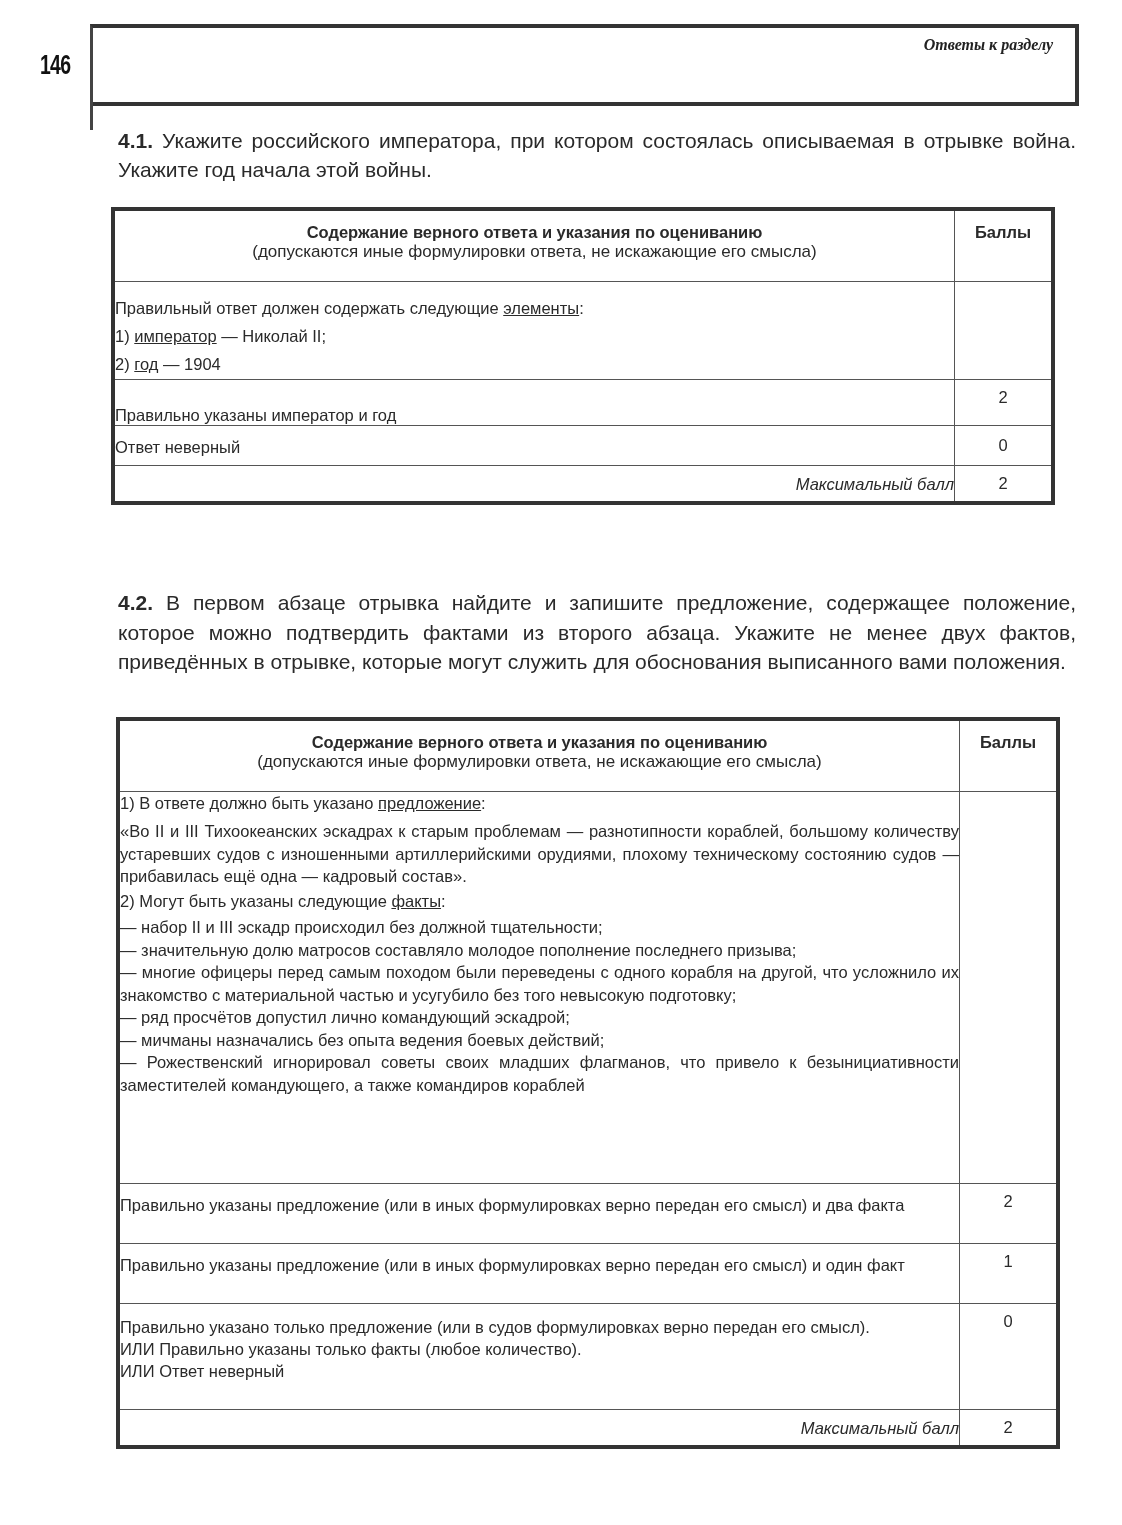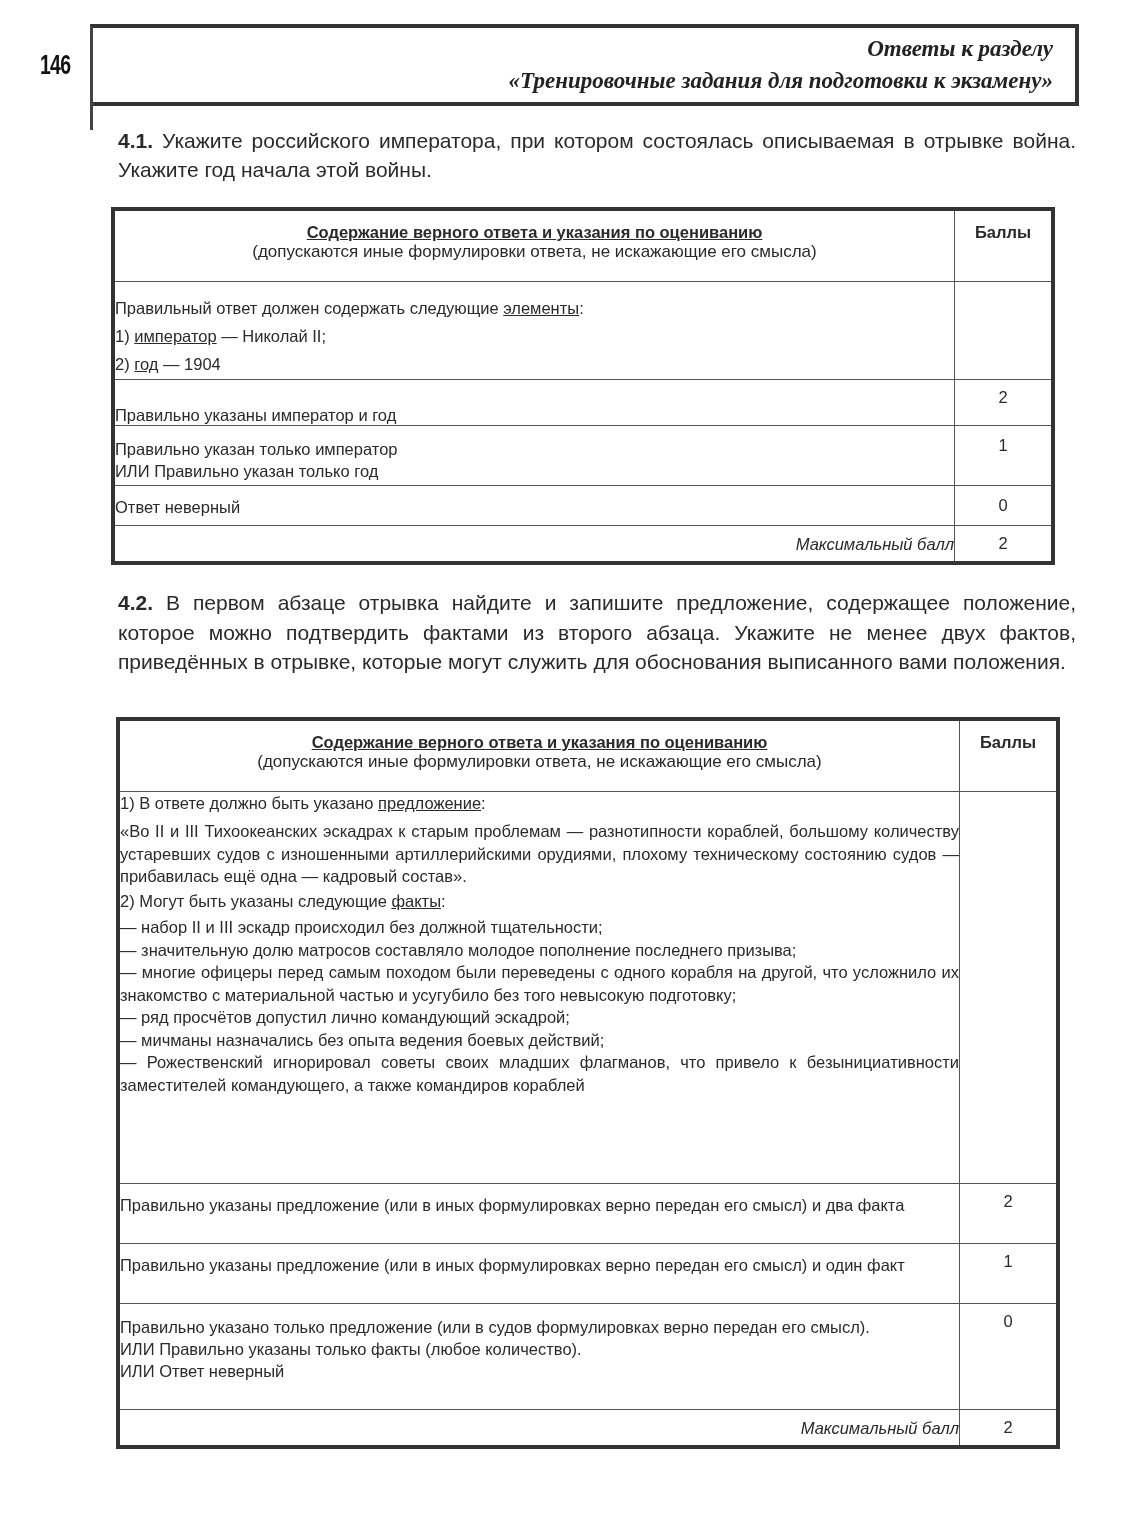--- a/index.html
+++ b/index.html
@@ -16,21 +16,21 @@
   .header-box {
     position: absolute; left: 90px; top: 24px; width: 982px; height: 74px;
     border-top: 4px solid #333; border-bottom: 4px solid #333; border-right: 4px solid #333;
     border-left: 3px solid #444;
   }
   .header-leftline {
     position: absolute; left: 90px; top: 98px; width: 3px; height: 32px; background: #444;
   }
   .header-title {
     position: absolute; right: 22px; font-family: "Liberation Serif", "DejaVu Serif", serif;
-    font-style: italic; font-weight: bold; font-size: 23px; color: #222; white-space: nowrap;
+    font-style: italic; font-weight: bold; font-size: 16px; color: #222; white-space: nowrap;
   }
   .header-title.l1 { top: 8px; }
   .header-title.l2 { top: 40px; }
   .question {
     position: absolute; left: 118px; width: 958px; font-size: 21px; line-height: 29px;
     text-align: justify; color: #2a2a2a;
   }
   .question .qnum { font-weight: bold; }
   .q1 { top: 126px; }
   .q2 { top: 588px; line-height: 29.5px; }
@@ -38,36 +38,35 @@
     position: absolute; border: 4px solid #333; border-collapse: collapse; background: #fff;
   }
   .tbl td {
     border: 1.5px solid #555; vertical-align: top; padding: 0; font-size: 16.5px; color: #2a2a2a;
   }
   .t1 { left: 111px; top: 207px; width: 944px; }
   .t2 { left: 116px; top: 717px; width: 944px; }
   .col-content { padding: 0 10px; }
   .col-score { width: 96px; text-align: center; }
   .head-cell { text-align: center; }
-  .head-bold { font-weight: bold; font-size: 16.5px; text-decoration: underline; }
+  .head-bold { font-weight: bold; font-size: 16.5px; }
   .head-sub { font-size: 17px; }
   .score-head { font-weight: bold; font-size: 16.5px; }
   .u { text-decoration: underline; }
   .line { display: block; }
   .max-label { text-align: right; font-style: italic; padding-right: 22px; }
   .justify { text-align: justify; }
 </style>
 </head>
 <body>
 
 <div class="page-number">146</div>
 
 <div class="header-box">
   <div class="header-title l1">Ответы к разделу</div>
-  <div class="header-title l2">«Тренировочные задания для подготовки к экзамену»</div>
 </div>
 <div class="header-leftline"></div>
 
 <div class="question q1">
   <span class="qnum">4.1.</span>
   <span>Укажите российского императора, при котором состоялась описываемая в отрывке война. Укажите год начала этой войны.</span>
 </div>
 
 <table class="tbl t1">
   <tbody>
@@ -82,27 +81,20 @@
     <td class="col-content" style="padding-top:12px; line-height:28px">
       <span class="line"><span>Правильный ответ должен содержать следующие </span><span class="u">элементы</span><span>:</span></span>
       <span class="line"><span>1) </span><span class="u">император</span><span> — Николай II;</span></span>
       <span class="line"><span>2) </span><span class="u">год</span><span> — 1904</span></span>
     </td>
     <td class="col-score"></td>
   </tr>
   <tr style="height:38px">
     <td class="col-content" style="padding-top:26px">Правильно указаны император и год</td>
     <td class="col-score" style="padding-top:8px">2</td>
-  </tr>
-  <tr style="height:60px">
-    <td class="col-content" style="padding-top:12px; line-height:22px">
-      <span class="line">Правильно указан только император</span>
-      <span class="line">ИЛИ Правильно указан только год</span>
-    </td>
-    <td class="col-score" style="padding-top:10px">1</td>
   </tr>
   <tr style="height:40px">
     <td class="col-content" style="padding-top:12px">Ответ неверный</td>
     <td class="col-score" style="padding-top:10px">0</td>
   </tr>
   <tr style="height:38px">
     <td class="col-content max-label" style="padding-top:9px">Максимальный балл</td>
     <td class="col-score" style="padding-top:8px">2</td>
   </tr>
 </tbody>

